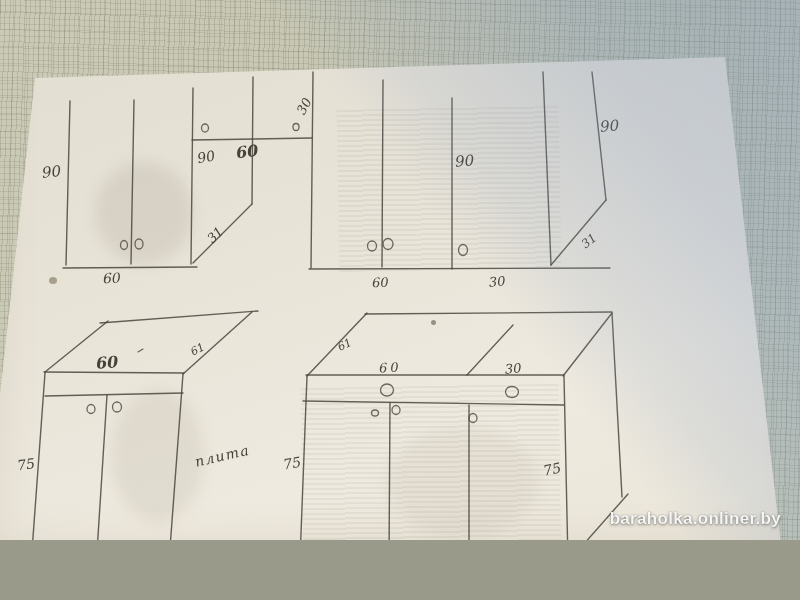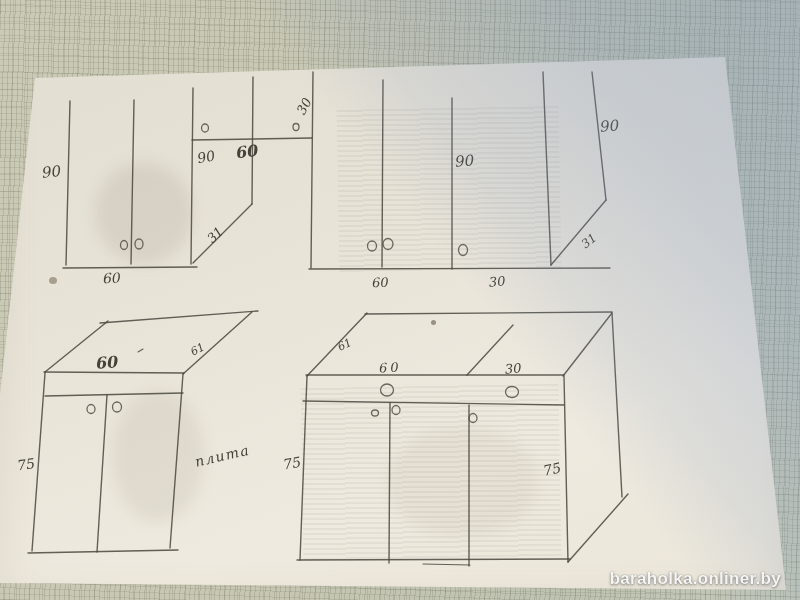--- a/index.html
+++ b/index.html
@@ -1,16 +1,16 @@
 <!DOCTYPE html>
 <html><head>
 <meta charset="utf-8">
 <style>
   html,body{margin:0;padding:0;background:#9a9a8a;}
-  .stage{position:relative;width:800px;height:600px;overflow:hidden;
+  .stage{position:relative;width:800px;height:540px;overflow:hidden;
          font-family:"DejaVu Sans",sans-serif;}
   
   .table-bg{position:absolute;inset:0;
     background:
       repeating-linear-gradient(92deg, rgba(96,98,76,0.20) 0 1px, transparent 1px 5px),
       repeating-linear-gradient(2deg,  rgba(96,98,76,0.15) 0 1px, transparent 1px 6px),
       repeating-linear-gradient(91deg, rgba(70,72,55,0.13) 0 1px, transparent 1px 13px),
       repeating-linear-gradient(1deg,  rgba(70,72,55,0.10) 0 1px, transparent 1px 17px),
       linear-gradient(105deg,#cbcab7 0%,#c6c6b2 45%,#bec3b1 75%,#c3c8ba 100%);}
   

